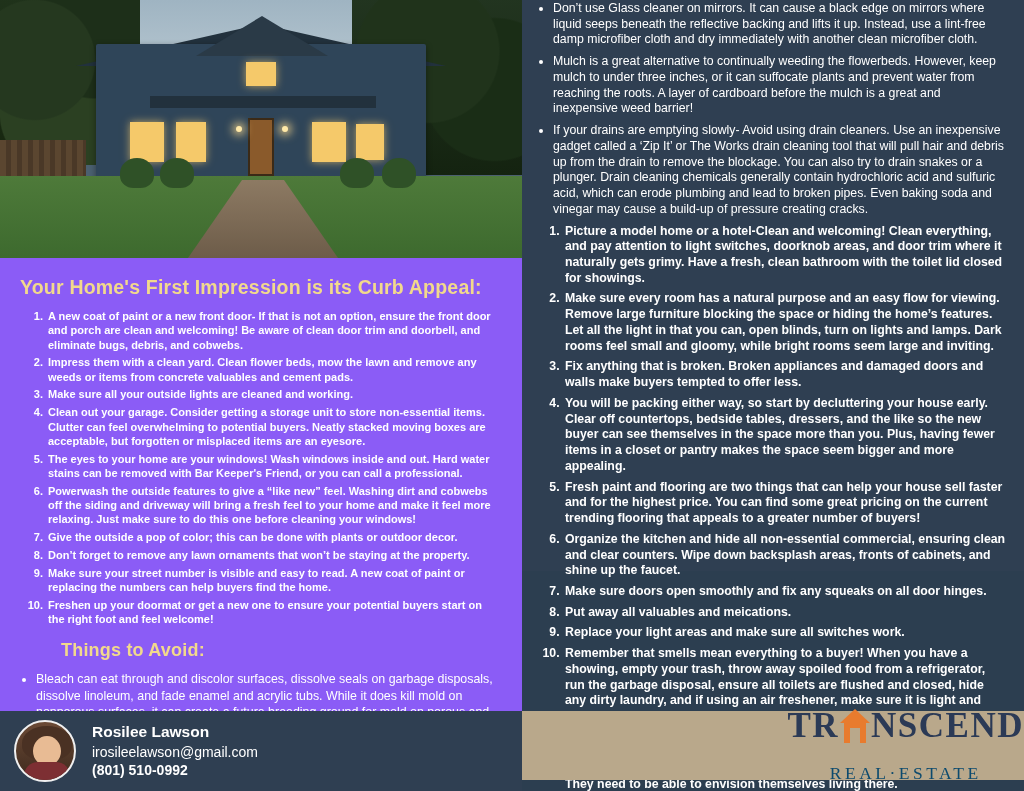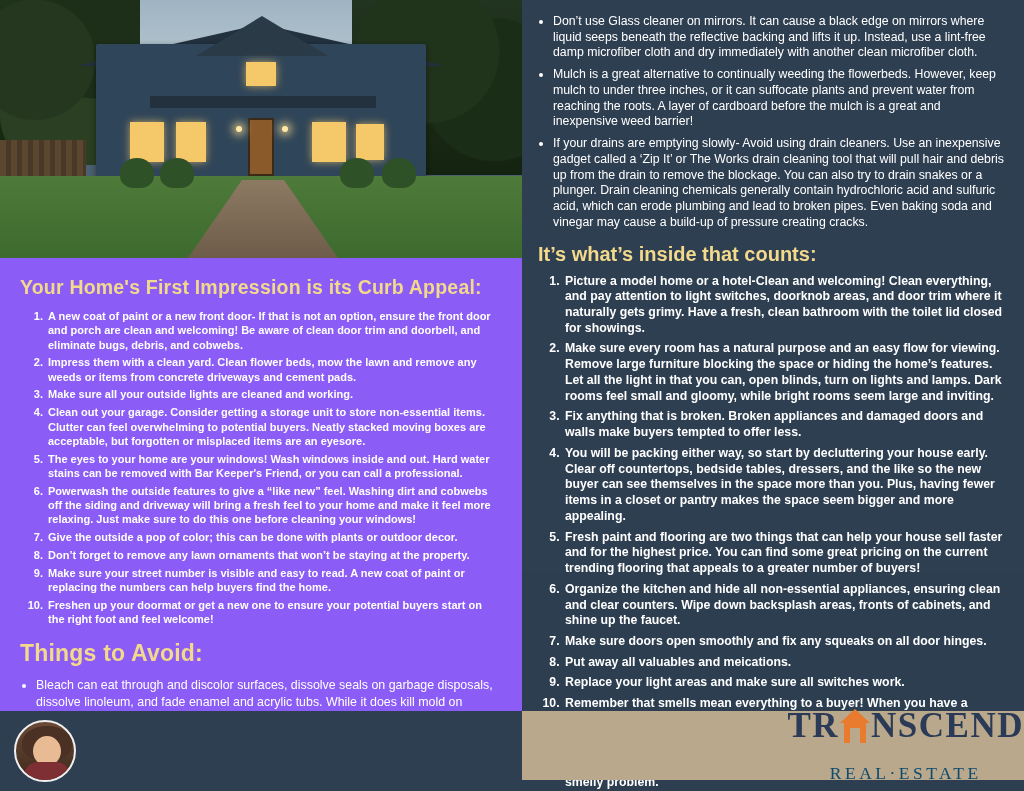--- a/index.html
+++ b/index.html
@@ -105,41 +105,41 @@
     padding: 14px 22px 10px 20px;
     color: #ffffff;
   }
   h2.sec-title {
     margin: 4px 0 10px 0;
     font-size: 19.5px;
     font-weight: bold;
     color: #f2d98c;
     letter-spacing: .2px;
   }
-  h2.sec-title.small { margin-top: 14px; font-size: 23px; }
+  h2.sec-title.small { margin-top: 14px; font-size: 18px; margin-left: 41px; }
   ol.numbered {
     margin: 0; padding-left: 26px;
     font-size: 11px; line-height: 1.3;
     color: #ffffff;
   }
   ol.numbered > li { margin-bottom: 3.5px; padding-left: 2px; font-weight: bold; }
   ul.bulleted {
     margin: 0; padding-left: 16px;
     font-size: 12.4px; line-height: 1.3;
     color: #ffffff;
   }
   ul.bulleted > li { margin-bottom: 4px; }
 
   
   .right-col {
     position: absolute;
     left: 522px; top: 0;
     width: 502px; height: 571px;
     background: #2f3f52;
-    padding: 14px 16px 8px 16px;
+    padding: 1px 16px 8px 16px;
     color: #ffffff;
   }
   .right-col ul.bulleted { font-size: 12.3px; line-height: 1.28; padding-left: 15px;}
   .right-col ul.bulleted > li { margin-bottom: 6px; }
   h2.right-title {
     margin: 12px 0 8px 0;
     font-size: 20px; font-weight: bold; color: #f2d98c;
   }
   .right-col ol.numbered { font-size: 12.3px; line-height: 1.28; padding-left: 25px; }
   .right-col ol.numbered > li { margin-bottom: 5px; }
@@ -224,21 +224,21 @@
       <div class="shrub" style="left:120px;"></div>
       <div class="shrub" style="left:160px;"></div>
       <div class="shrub" style="left:340px;"></div>
       <div class="shrub" style="left:382px;"></div>
     </div>
 
     <div class="left-body">
       <h2 class="sec-title">Your Home's First Impression is its Curb Appeal:</h2>
       <ol class="numbered">
         <li>A new coat of paint or a new front door- If that is not an option, ensure the front door and porch are clean and welcoming! Be aware of clean door trim and doorbell, and eliminate bugs, debris, and cobwebs.</li>
-        <li>Impress them with a clean yard. Clean flower beds, mow the lawn and remove any weeds or items from concrete driveways and cement pads.</li>
+        <li>Impress them with a clean yard. Clean flower beds, mow the lawn and remove any weeds or items from concrete valuables and cement pads.</li>
         <li>Make sure all your outside lights are cleaned and working.</li>
         <li>Clean out your garage. Consider getting a storage unit to store non-essential items. Clutter can feel overwhelming to potential buyers. Neatly stacked moving boxes are acceptable, but forgotten or misplaced items are an eyesore.</li>
         <li>The eyes to your home are your windows! Wash windows inside and out. Hard water stains can be removed with Bar Keeper's Friend, or you can call a professional.</li>
         <li>Powerwash the outside features to give a “like new” feel. Washing dirt and cobwebs off the siding and driveway will bring a fresh feel to your home and make it feel more relaxing. Just make sure to do this one before cleaning your windows!</li>
         <li>Give the outside a pop of color; this can be done with plants or outdoor decor.</li>
         <li>Don’t forget to remove any lawn ornaments that won’t be staying at the property.</li>
         <li>Make sure your street number is visible and easy to read. A new coat of paint or replacing the numbers can help buyers find the home.</li>
         <li>Freshen up your doormat or get a new one to ensure your potential buyers start on the right foot and feel welcome!</li>
       </ol>
 
@@ -249,42 +249,46 @@
     </div>
   </div>
 
   <div class="right-col">
     <ul class="bulleted">
       <li>Don’t use Glass cleaner on mirrors. It can cause a black edge on mirrors where liquid seeps beneath the reflective backing and lifts it up. Instead, use a lint-free damp microfiber cloth and dry immediately with another clean microfiber cloth.</li>
       <li>Mulch is a great alternative to continually weeding the flowerbeds. However, keep mulch to under three inches, or it can suffocate plants and prevent water from reaching the roots. A layer of cardboard before the mulch is a great and inexpensive weed barrier!</li>
       <li>If your drains are emptying slowly- Avoid using drain cleaners. Use an inexpensive gadget called a ‘Zip It’ or The Works drain cleaning tool that will pull hair and debris up from the drain to remove the blockage. You can also try to drain snakes or a plunger. Drain cleaning chemicals generally contain hydrochloric acid and sulfuric acid, which can erode plumbing and lead to broken pipes. Even baking soda and vinegar may cause a build-up of pressure creating cracks.</li>
     </ul>
 
-    <h2 class="right-title">It’s what’s inside that counts:</h2>
     <ol class="numbered">
       <li>Picture a model home or a hotel-Clean and welcoming! Clean everything, and pay attention to light switches, doorknob areas, and door trim where it naturally gets grimy. Have a fresh, clean bathroom with the toilet lid closed for showings.</li>
       <li>Make sure every room has a natural purpose and an easy flow for viewing. Remove large furniture blocking the space or hiding the home’s features. Let all the light in that you can, open blinds, turn on lights and lamps. Dark rooms feel small and gloomy, while bright rooms seem large and inviting.</li>
       <li>Fix anything that is broken. Broken appliances and damaged doors and walls make buyers tempted to offer less.</li>
       <li>You will be packing either way, so start by decluttering your house early. Clear off countertops, bedside tables, dressers, and the like so the new buyer can see themselves in the space more than you. Plus, having fewer items in a closet or pantry makes the space seem bigger and more appealing.</li>
       <li>Fresh paint and flooring are two things that can help your house sell faster and for the highest price. You can find some great pricing on the current trending flooring that appeals to a greater number of buyers!</li>
-      <li>Organize the kitchen and hide all non-essential appliances, ensuring clean and clear counters. Wipe down backsplash areas, fronts of cabinets, and shine up the faucet.</li>
+      <li>Organize the kitchen and hide all non-essential commercial, ensuring clean and clear counters. Wipe down backsplash areas, fronts of cabinets, and shine up the faucet.</li>
       <li>Make sure doors open smoothly and fix any squeaks on all door hinges.</li>
       <li>Put away all valuables and meications.</li>
       <li>Replace your light areas and make sure all switches work.</li>
       <li>Remember that smells mean everything to a buyer! When you have a showing, empty your trash, throw away spoiled food from a refrigerator, run the garbage disposal, ensure all toilets are flushed and closed, hide any dirty laundry, and if using an air freshener, make sure it is light and fresh and not overly strong. A strong freshener comes across as hiding a smelly problem.</li>
       <li>Limit the personal photos to just the basics to keep the home warm and inviting but not so over the top that all the buyer sees in the house is you. They need to be able to envision themselves living there.</li>
     </ol>
   </div>
 
   <div class="footer">
     <div class="footer-left">
       <div class="avatar">
         <div class="hair"></div>
         <div class="face"></div>
         <div class="body"></div>
+      </div>
+      <div class="contact">
+        <div class="name">Rosilee Lawson</div>
+        <div class="email">irosileelawson@gmail.com</div>
+        <div class="phone">(801) 510-0992</div>
       </div>
     </div>
 
     <div class="footer-right">
       <div class="logo-wrap">
         <div class="logo-top">
           <span>TR</span>
           <span class="logo-a-house">
             <span class="roof2"></span>
               <span class="box"></span>

